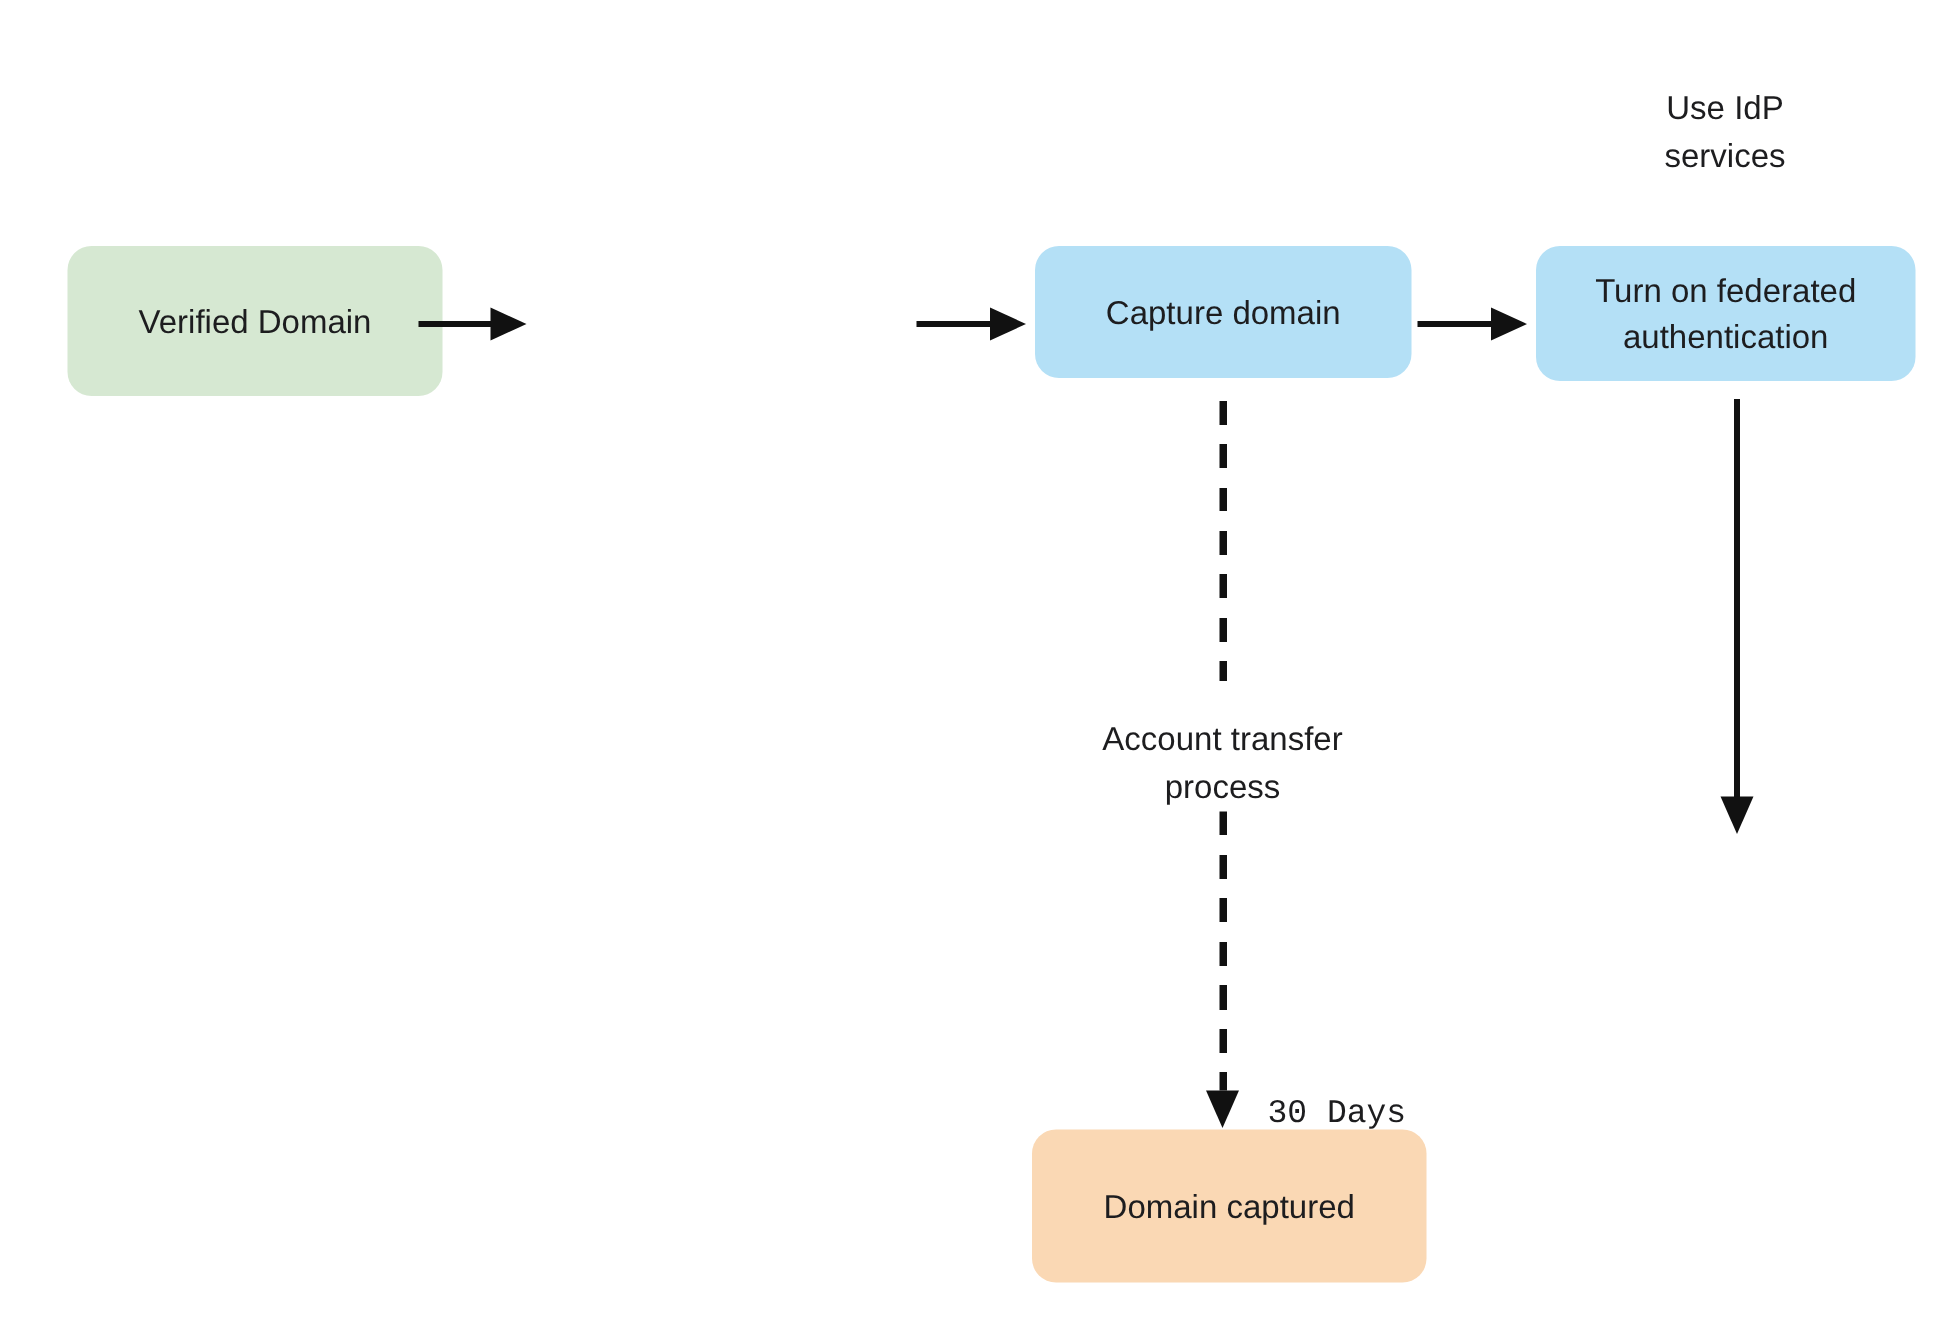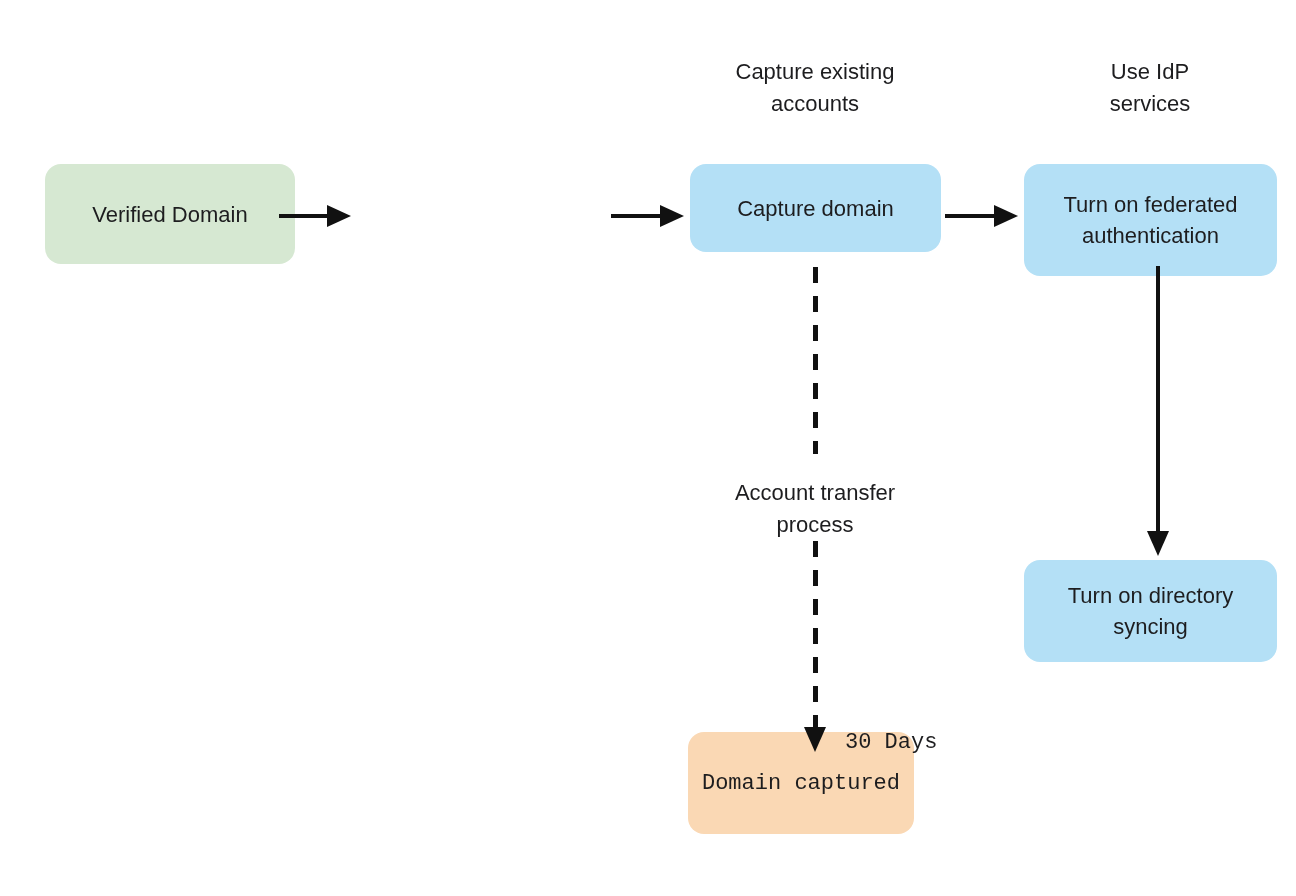--- a/index.html
+++ b/index.html
@@ -77,41 +77,35 @@
     border-left: 11px solid transparent;
     border-right: 11px solid transparent;
     border-top: 25px solid var(--arrow, #111111);
   }
 </style>
 </head>
 <body>
 
 <div class="canvas">
 
-  <div class="annotation" style="left:660px; top:56px; width:310px;">Capture existing
-accounts</div>
   <div class="annotation" style="left:1000px; top:56px; width:300px;">Use IdP
 services</div>
 
   <div class="node node--green" style="left:25px; top:164px; width:250px; height:100px;margin-left:20px;">
     <span class="node-label">Verified Domain</span>
   </div>
   <div class="node node--blue" style="left:690px; top:164px; width:251px; height:88px;align-items:center;">
     <span class="node-label">Capture domain</span>
   </div>
-  <div class="node node--blue" style="left:1024px; top:164px; width:253px; height:112px;">
+  <div class="node node--blue" style="left:1024px; top:164px; width:253px; height:90px;">
     <span class="node-label">Turn on federated
 authentication</span>
   </div>
 
-  <div class="node node--blue" style="left:1024px; top:560px; width:253px; height:102px;">
-    <span class="node-label">Turn on directory
-syncing</span>
-  </div>
-  <div class="node node--orange" style="left:688px; top:732px; width:226px; height:102px;font-family:Liberation Mono, monospace;">
+  <div class="node node--orange" style="left:688px; top:753px; width:263px; height:102px;">
     <span class="node-label">Domain captured</span>
   </div>
 
   <div class="hline" style="left:279px; top:214px; width:50px;"></div>
   <div class="head-right" style="left:327px; top:205px;"></div>
 
   <div class="hline" style="left:611px; top:214px; width:51px;"></div>
   <div class="head-right" style="left:660px; top:205px;"></div>
 
   <div class="hline" style="left:945px; top:214px; width:51px;"></div>

